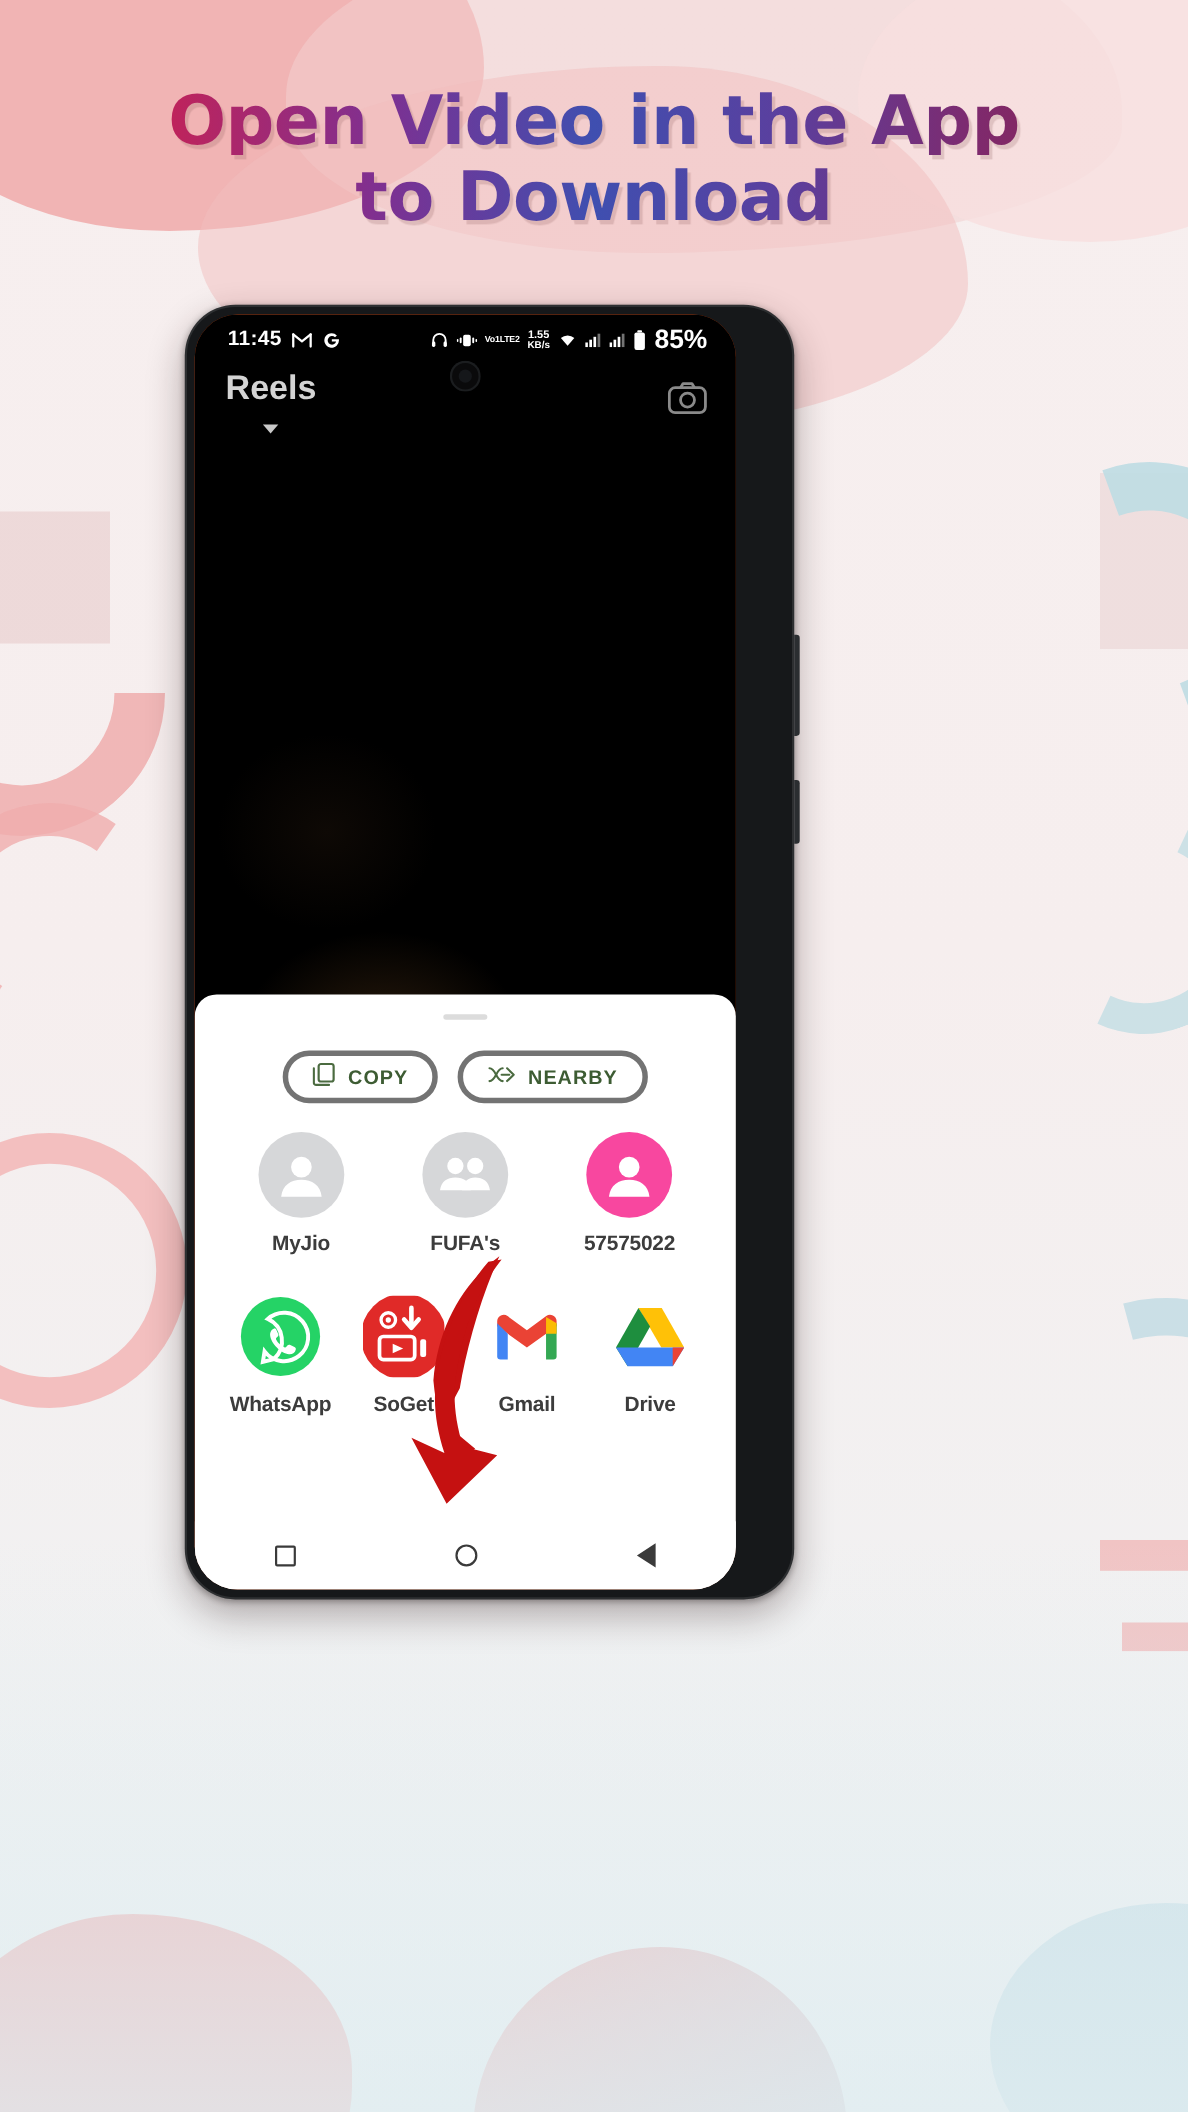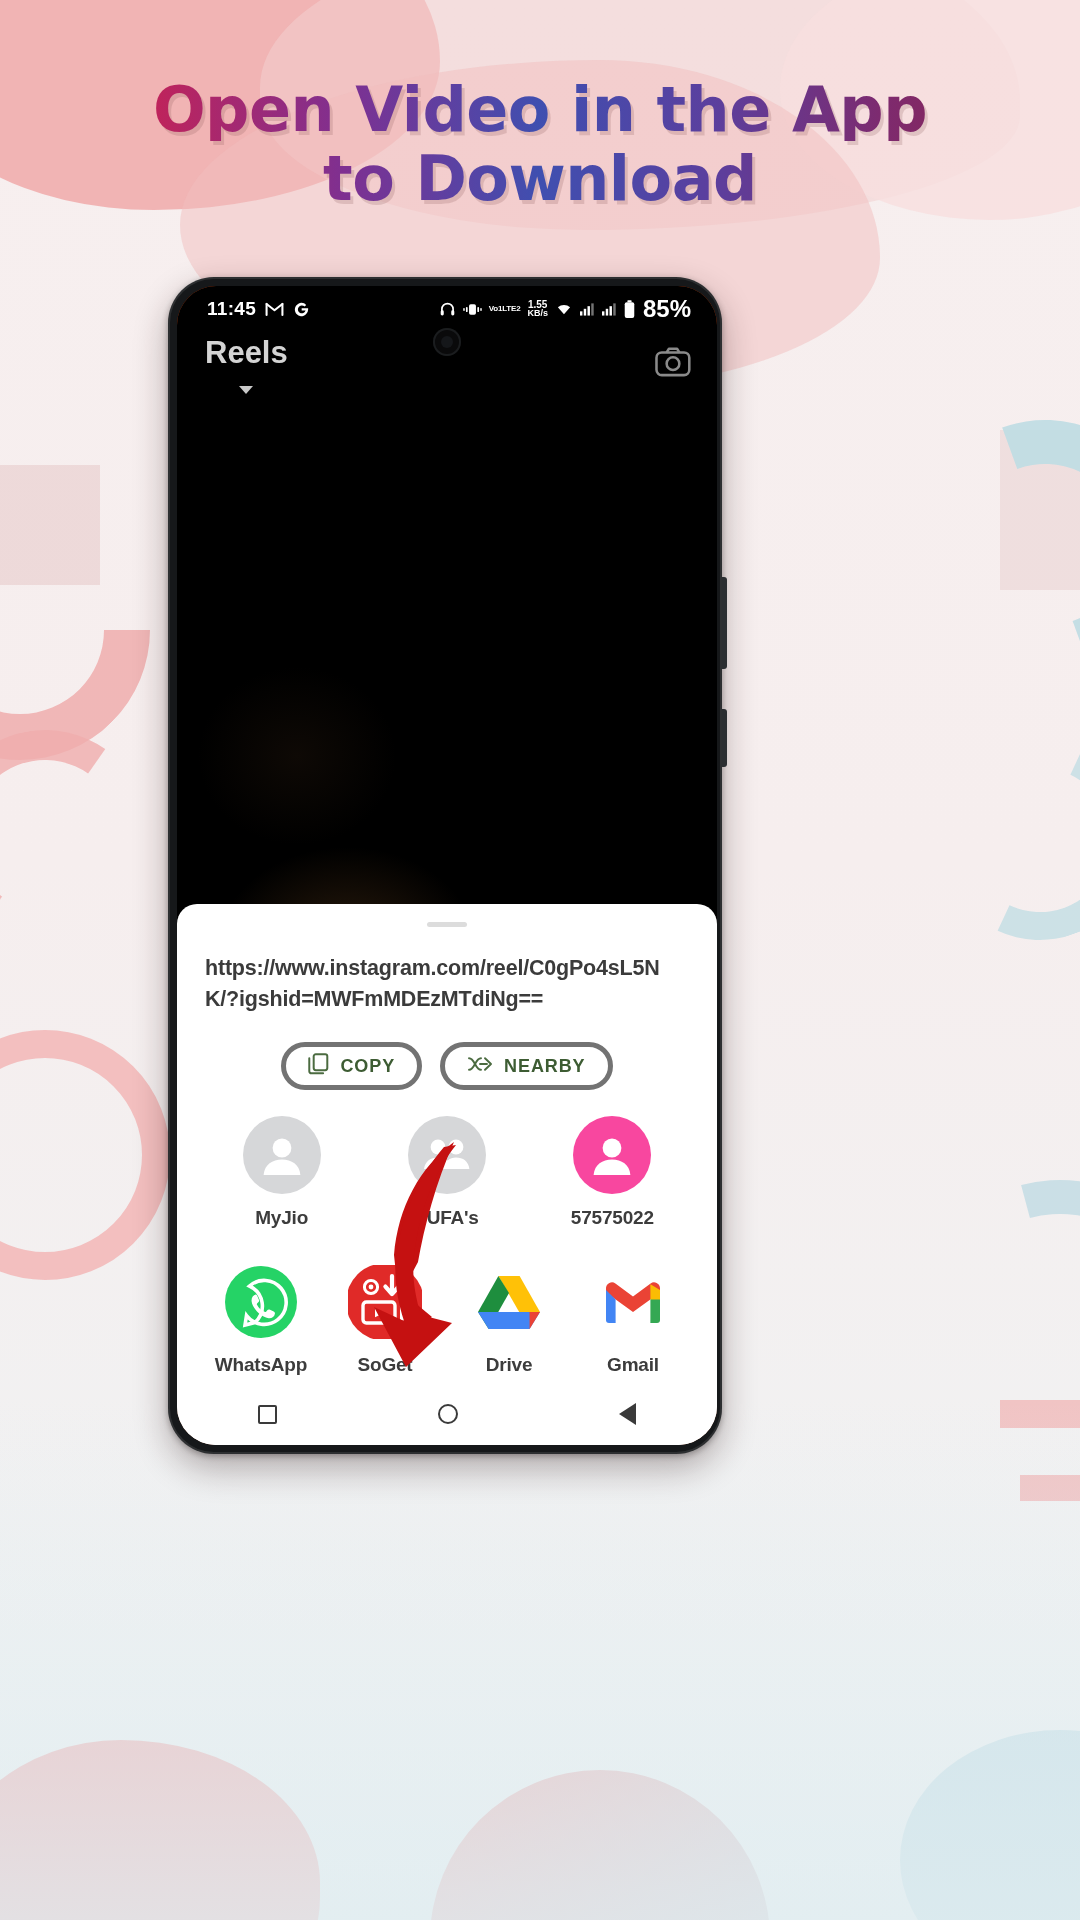--- a/index.html
+++ b/index.html
@@ -238,21 +238,21 @@
     width: 5px;
     background: #2b2e31;
     border-radius: 0 3px 3px 0;
   }
   .side-btn.vol { top: 300px; height: 92px; }
   .side-btn.pwr { top: 432px; height: 58px; }
 
   .screen {
     position: absolute;
     left: 9px; top: 9px;
-    width: 540px; height: 1159px;
+    width: 492px; height: 1159px;
     border-radius: 39px;
     overflow: hidden;
     background: #c2410c;
   }
 
   
   .statusbar {
     position: relative;
     height: 46px;
     display: flex;
@@ -647,21 +647,20 @@
             <rect x="1.4" y="5" width="31" height="21.4" rx="5" fill="none" stroke="#b9b9b9" stroke-width="2.4"></rect>
             <path d="M11 5 L13.2 1.4 L20.8 1.4 L23 5" fill="none" stroke="#b9b9b9" stroke-width="2.4" stroke-linejoin="round"></path>
             <circle cx="17" cy="15.6" r="6" fill="none" stroke="#b9b9b9" stroke-width="2.4"></circle>
           </svg>
       </span>
     </div>
 
     <div class="sheet">
       <div class="grabber"></div>
 
-      <div class="sheet-url">https://www.instagram.com/reel/C0gPo4sL5NK/?igshid=MWFmMDEzMTdiNg==</div>
 
       <div class="chip-row">
         <div class="chip">
           <span>
             <svg width="21" height="22" viewBox="0 0 20 21">
                 <rect x="5.4" y="1.2" width="13" height="15.2" rx="2" fill="none" stroke="#4b6b40" stroke-width="1.9"></rect>
                 <path d="M14.4 19.4 H3.2 A2 2 0 0 1 1.2 17.4 V5" fill="none" stroke="#4b6b40" stroke-width="1.9" stroke-linecap="round"></path>
               </svg>
           </span>
           <span>COPY</span>
@@ -742,45 +741,45 @@
                   <path d="M19 35.5 L28.5 39.8 L19 44.2 Z" fill="#fff"></path>
                   <rect x="44" y="31.6" width="5.4" height="16" rx="2" fill="#fff"></rect>
                 </svg>
               </div>
             </div>
             <div class="app-label">SoGet</div>
           </div>
 
           <div class="app-cell">
             <div class="app-ic">
-              <svg width="66" height="60" viewBox="0 0 66 60">
-                <path d="M22.4 4 H43.6 L64 40 H43.2 Z" fill="#ffc107"></path>
-                <path d="M22.4 4 L2 40 L12.6 57 L33 21 Z" fill="#1e8e3e"></path>
-                <path d="M2 40 H64 L53.6 57 H12.6 Z" fill="#4285f4"></path>
-                <path d="M43.6 4 L64 40 L53.6 57 L43.2 40 Z" fill="#ea4335" opacity=".0"></path>
-                <path d="M53.5 40 H64 L53.6 57 Z" fill="#ea4335"></path>
-                <path d="M22.4 4 H43.6 L33 21 Z" fill="#34a853" opacity="0"></path>
-              </svg>
-            </div>
-            <div class="app-label">Drive</div>
-          </div>
-
-          <div class="app-cell">
-            <div class="app-ic">
               <svg width="62" height="48" viewBox="0 0 62 48">
                 <path d="M4 44 V12 L31 31 L58 12 V44 H50 V23 L31 37 L12 23 V44 Z" fill="#fff"></path>
                 <path d="M4 10 A6 6 0 0 1 13.4 5.4 L31 18.4 L48.6 5.4 A6 6 0 0 1 58 10 V14.6 L31 34 L4 14.6 Z" fill="#ea4335"></path>
                 <path d="M4 12 V42 A3 3 0 0 0 7 45 H13.6 V21.6 Z" fill="#4285f4"></path>
                 <path d="M58 12 V42 A3 3 0 0 1 55 45 H48.4 V21.6 Z" fill="#34a853"></path>
                 <path d="M48.4 21.6 V6.2 L58 12 V21.6 Z" fill="#fbbc04"></path>
                 <path d="M13.6 45 V21.6 L31 34 L48.4 21.6 V45 H41.6 V28.4 L31 36.4 L20.4 28.4 V45 Z" fill="#ea4335" opacity="0"></path>
                 <path d="M13.6 21.6 L31 34.2 L48.4 21.6 V28 L31 40.4 L13.6 28 Z" fill="#c5221f" opacity=".0"></path>
               </svg>
             </div>
             <div class="app-label">Gmail</div>
+          </div>
+
+          <div class="app-cell">
+            <div class="app-ic">
+              <svg width="66" height="60" viewBox="0 0 66 60">
+                <path d="M22.4 4 H43.6 L64 40 H43.2 Z" fill="#ffc107"></path>
+                <path d="M22.4 4 L2 40 L12.6 57 L33 21 Z" fill="#1e8e3e"></path>
+                <path d="M2 40 H64 L53.6 57 H12.6 Z" fill="#4285f4"></path>
+                <path d="M43.6 4 L64 40 L53.6 57 L43.2 40 Z" fill="#ea4335" opacity=".0"></path>
+                <path d="M53.5 40 H64 L53.6 57 Z" fill="#ea4335"></path>
+                <path d="M22.4 4 H43.6 L33 21 Z" fill="#34a853" opacity="0"></path>
+              </svg>
+            </div>
+            <div class="app-label">Drive</div>
           </div>
         </div>
       </div>
 
       <div class="navbar">
         <span class="nav-sq"></span>
         <span class="nav-circ"></span>
         <span class="nav-tri"></span>
       </div>
     </div>

